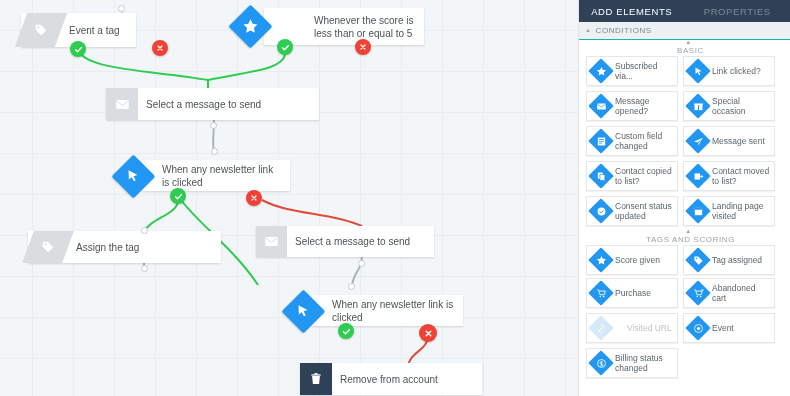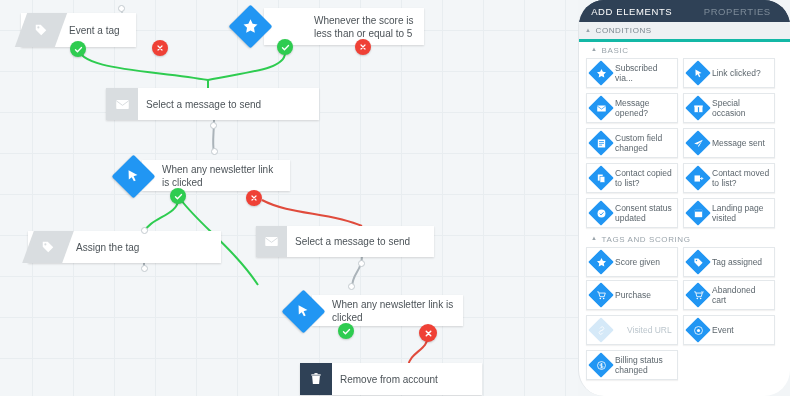--- a/index.html
+++ b/index.html
@@ -141,21 +141,20 @@
 
   
   #panel {
     position: absolute;
     left: 578px; top: 0;
     width: 212px; height: 396px;
     background: #ffffff;
     border-left: 1px solid #e2e6e9;
     box-sizing: border-box;
     overflow: hidden;
-    border-radius: 26px;
   }
   #panel-tabs {
     display: flex;
     height: 22px;
     background: #2f4156;
   }
   .panel-tab {
     flex: 1;
     color: #ffffff;
     font-size: 9.5px;
@@ -175,28 +174,29 @@
   }
   .section-head {
     display: flex;
     align-items: center;
     height: 17px;
     padding-left: 6px;
     font-size: 8px;
     letter-spacing: 0.6px;
     color: #7b878f;
     background: #eef1f3;
-    border-bottom: 3px solid #14b8a6;
+    border-bottom: 1px solid #14b8a6;
   }
   .section-head.sub {
     background: #ffffff;
     color: #9aa4ab;
     border-bottom: none;
     height: 16px;
     padding-left: 12px;
+    flex-direction: column;
   }
   .caret {
     display: inline-block;
     margin-right: 4px;
     font-size: 6px;
     color: #9aa4ab;
     transform: translateY(-1px);
   }
   .tile-grid {
     display: flex;

